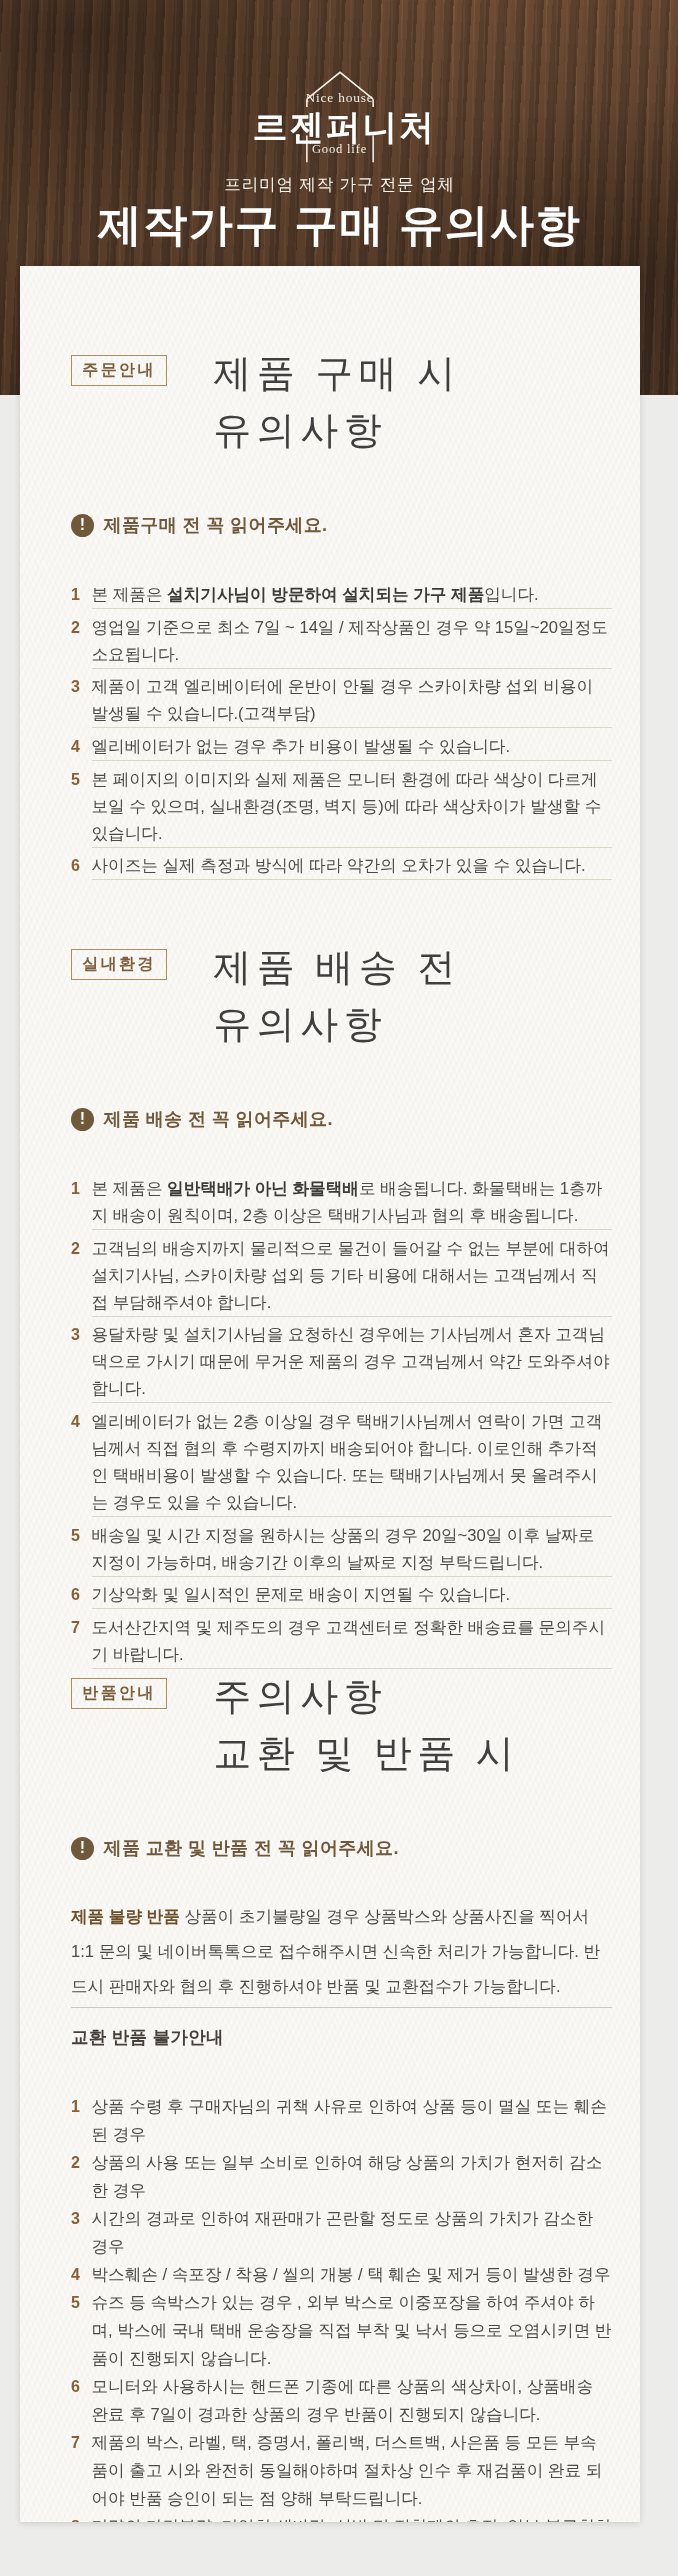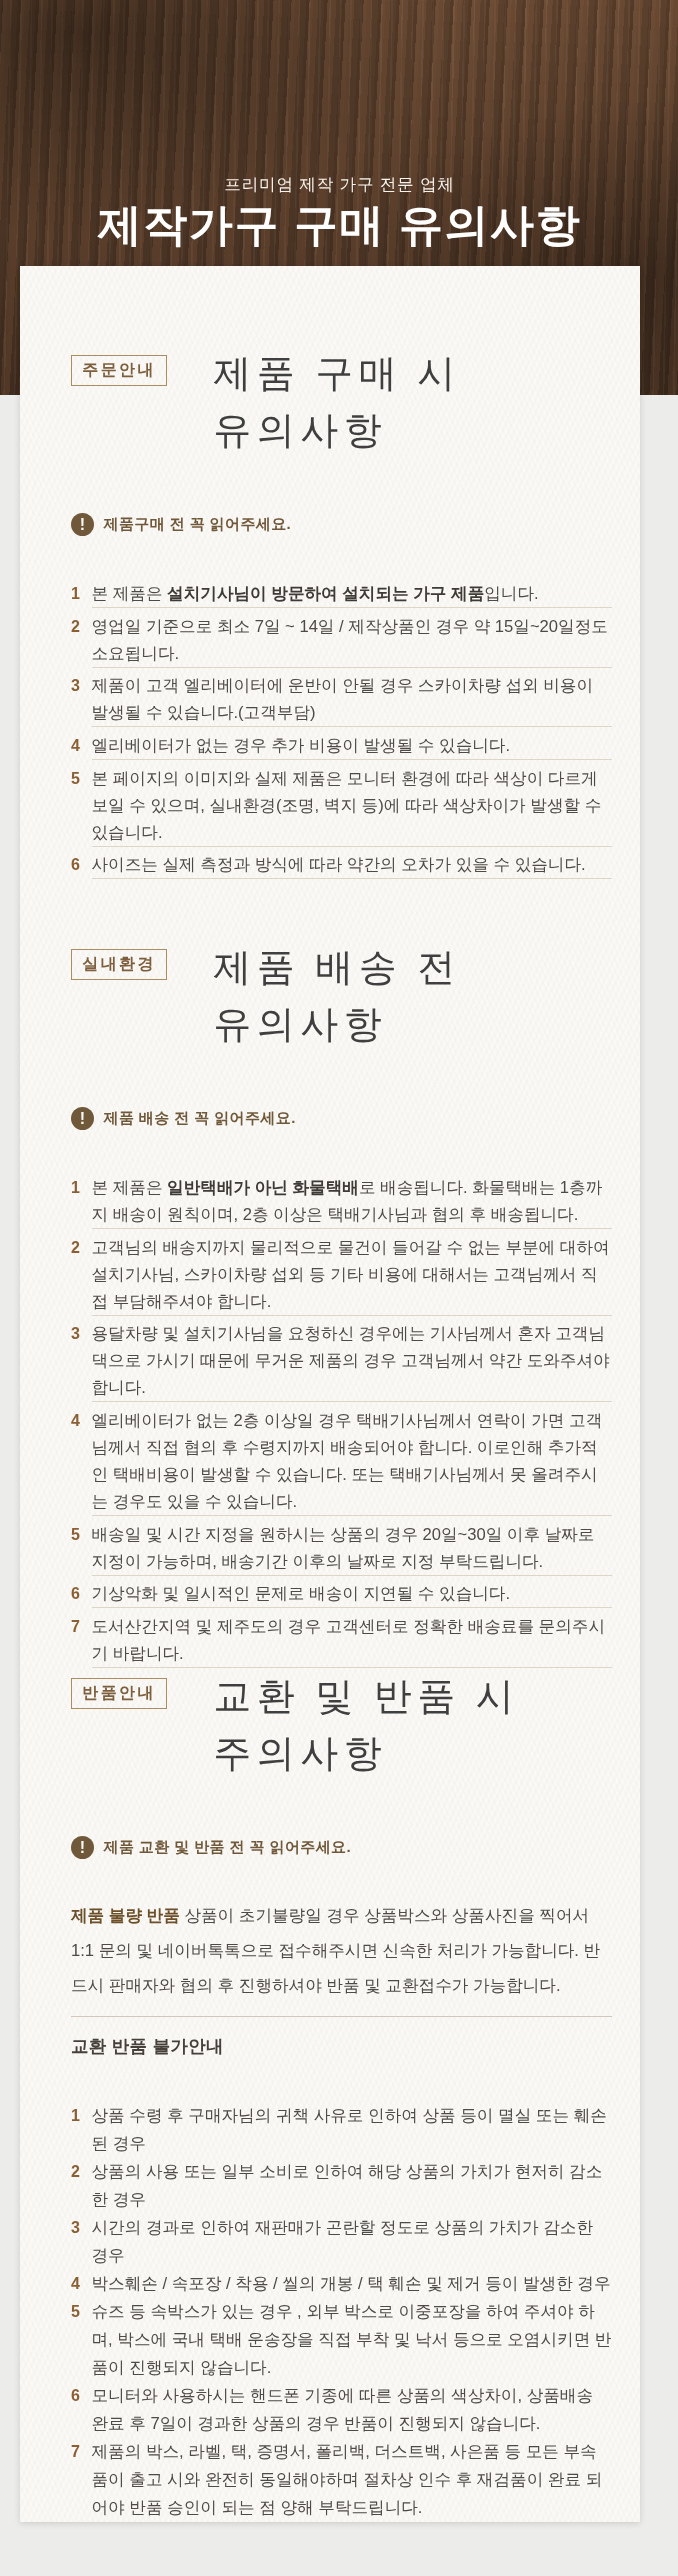--- a/index.html
+++ b/index.html
@@ -54,46 +54,60 @@
     color:#3f3f3f;font-size:38px;line-height:57px;letter-spacing:5.5px;
   }
   .sec-title .tl{display:block;}
 
   .notice{display:flex;align-items:center;margin-top:54px;}
   .bang{
     width:23px;height:23px;border-radius:50%;background:#70583a;color:#faf9f6;
     display:inline-flex;align-items:center;justify-content:center;
     font-size:16px;font-weight:bold;flex:0 0 23px;
   }
-  .notice-text{margin-left:9.5px;color:#70583a;font-size:15px;font-weight:bold;letter-spacing:0.4px;}
+  .notice-text{margin-left:9.5px;color:#70583a;font-size:18px;font-weight:bold;letter-spacing:0.4px;}
 
   ol.items{list-style:none;margin:44px 0 0 0;padding:0;}
   .item{display:flex;font-size:16.6px;line-height:27px;color:#4e4a45;}
   .item .num{flex:0 0 20.5px;font-weight:bold;color:#8a5f33;font-size:16px;}
   .item .itx{flex:1;}
   .item .itx b{color:#3e3a35;}
   .divided-list .item .itx{border-bottom:0.8px solid #ddd5c6;}
   .divided-list .item{margin-bottom:4.7px;}
   .plain-list .item{line-height:28px;}
   .plain-list{margin-top:8px;border-bottom:0;}
   .plain-list .item:last-child .itx{border-bottom:0.8px solid #ddd5c6;padding-bottom:11px;}
 
   .intro{
     margin-top:39px;font-size:16.6px;line-height:35px;color:#4e4a45;
-    padding-bottom:13px;border-bottom:0.8px solid #cfc8bb;
+    padding-bottom:3px;border-bottom:0.8px solid #cfc8bb;
   }
   .intro b{color:#6d4f2a;}
   .subheading{margin-top:11px;font-size:17.4px;font-weight:bold;color:#47403a;letter-spacing:0.4px;}
 </style>
 </head>
 <body>
 
 <div class="page">
 
   <header class="hero">
+    <div class="logo">
+      <svg width="95" height="101" viewBox="0 0 120 128">
+        <g stroke="#f4efe8" stroke-width="2" fill="none">
+          <polyline points="18,42 60,8 102,42"></polyline>
+          <line x1="18" y1="42" x2="18" y2="52"></line>
+          <line x1="102" y1="42" x2="102" y2="52"></line>
+          <line x1="18" y1="88" x2="18" y2="122"></line>
+          <line x1="102" y1="88" x2="102" y2="122"></line>
+        </g>
+      </svg>
+      <div class="logo-top">Nice house</div>
+      <div class="logo-name">르젠퍼니처</div>
+      <div class="logo-bottom">Good life</div>
+    </div>
     <div class="hero-sub">프리미엄 제작 가구 전문 업체</div>
     <h1 class="hero-title">제작가구 구매 유의사항</h1>
   </header>
 
   <main class="card">
 
     <section class="section sec-1">
       <div class="sec-head">
         <div class="badge">주문안내</div>
         <h2 class="sec-title">
@@ -174,22 +188,22 @@
             <span class="num">7</span>
             <span class="itx">도서산간지역 및 제주도의 경우 고객센터로 정확한 배송료를 문의주시기 바랍니다.</span>
           </li>
         </ol>
     </section>
 
     <section class="section sec-3">
       <div class="sec-head">
         <div class="badge">반품안내</div>
         <h2 class="sec-title">
+          <span class="tl">주의사항</span>
           <span class="tl">교환 및 반품 시</span>
-          <span class="tl">주의사항</span>
         </h2>
       </div>
       <div class="notice">
         <span class="bang">!</span>
         <span class="notice-text">제품 교환 및 반품 전 꼭 읽어주세요.</span>
       </div>
       <p class="intro"><b>제품 불량 반품</b> 상품이 초기불량일 경우 상품박스와 상품사진을 찍어서 1:1 문의 및 네이버톡톡으로 접수해주시면 신속한 처리가 가능합니다. 반드시 판매자와 협의 후 진행하셔야 반품 및 교환접수가 가능합니다.</p>
       <div class="subheading">교환 반품 불가안내</div>
       <ol class="items plain-list">
           <li class="item">

